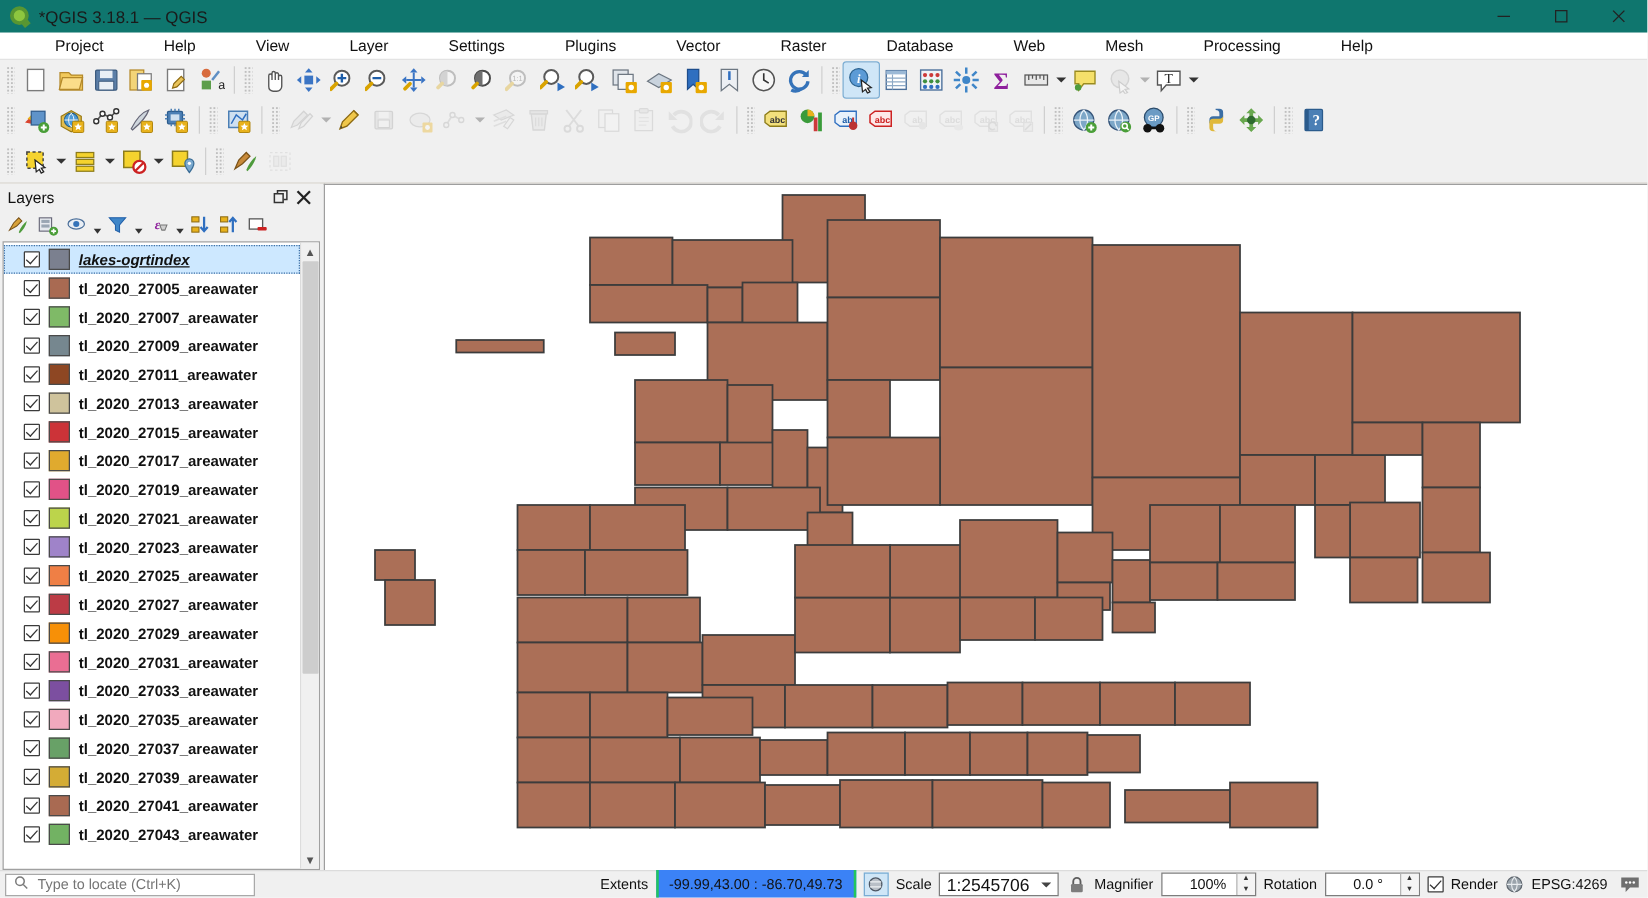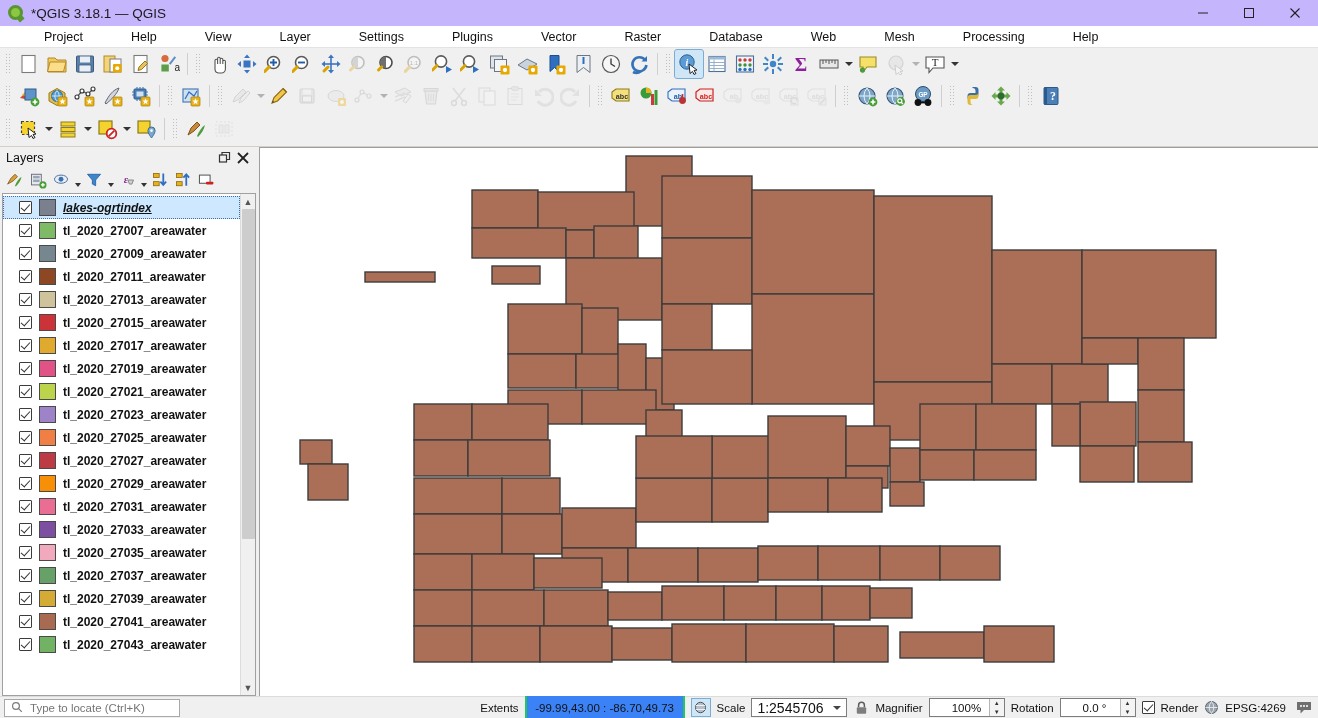--- a/index.html
+++ b/index.html
@@ -14,21 +14,21 @@
   }
   #app {
     width: 1318px; height: 718px;
     display: flex; flex-direction: column;
     background: #f0f0f0;
   }
 
   
   .titlebar {
     height: 26px; min-height: 26px;
-    background: #c4b5fd;
+    background: #0f766e;
     display: flex; align-items: center;
     padding-left: 8px;
     position: relative;
   }
   .title-logo {
     width: 16px; height: 16px; margin-right: 7px;
     position: relative;
   }
   .title-logo .q-ring {
     position: absolute; left: 0; top: 0;
@@ -202,21 +202,21 @@
 
   
   .statusbar {
     height: 22px; min-height: 22px;
     background: #f0f0f0;
     display: flex; align-items: center;
     padding: 0 4px; gap: 6px;
     border-top: 1px solid #dcdcdc;
   }
   .locate {
-    width: 176px; height: 18px;
+    width: 200px; height: 18px;
     background: #fff; border: 1px solid #a9a9a9;
     display: flex; align-items: center; gap: 5px;
     padding-left: 6px;
     font-size: 11.5px; color: #7b7b7b;
   }
   .sb-label { font-size: 11.5px; color: #111; }
   .sb-field {
     height: 19px; background: #3b82f6; border: 2px solid #22c55e;
     display: flex; align-items: center; padding: 14px 5px;
     font-size: 11.5px; color: #111;
@@ -1125,20 +1125,25 @@
                 <rect x="11" y="13" width="9" height="3.4" rx="1" fill="#cc2222"></rect>
               </svg></span>
           </div>
         </div>
       <div class="layers-list-wrap">
         <div class="layers-list" id="layers-list">
             <div class="layer-row selected">
               <span class="lchk"></span>
               <span class="lswatch" style="background:#7b808f"></span>
               <span class="lname">lakes-ogrtindex</span>
+            </div>
+            <div class="layer-row">
+              <span class="lchk"></span>
+              <span class="lswatch" style="background:#a96a52"></span>
+              <span class="lname">tl_2020_27005_areawater</span>
             </div>
             <div class="layer-row">
               <span class="lchk"></span>
               <span class="lswatch" style="background:#7fba67"></span>
               <span class="lname">tl_2020_27007_areawater</span>
             </div>
             <div class="layer-row">
               <span class="lchk"></span>
               <span class="lswatch" style="background:#76878f"></span>
               <span class="lname">tl_2020_27009_areawater</span>

